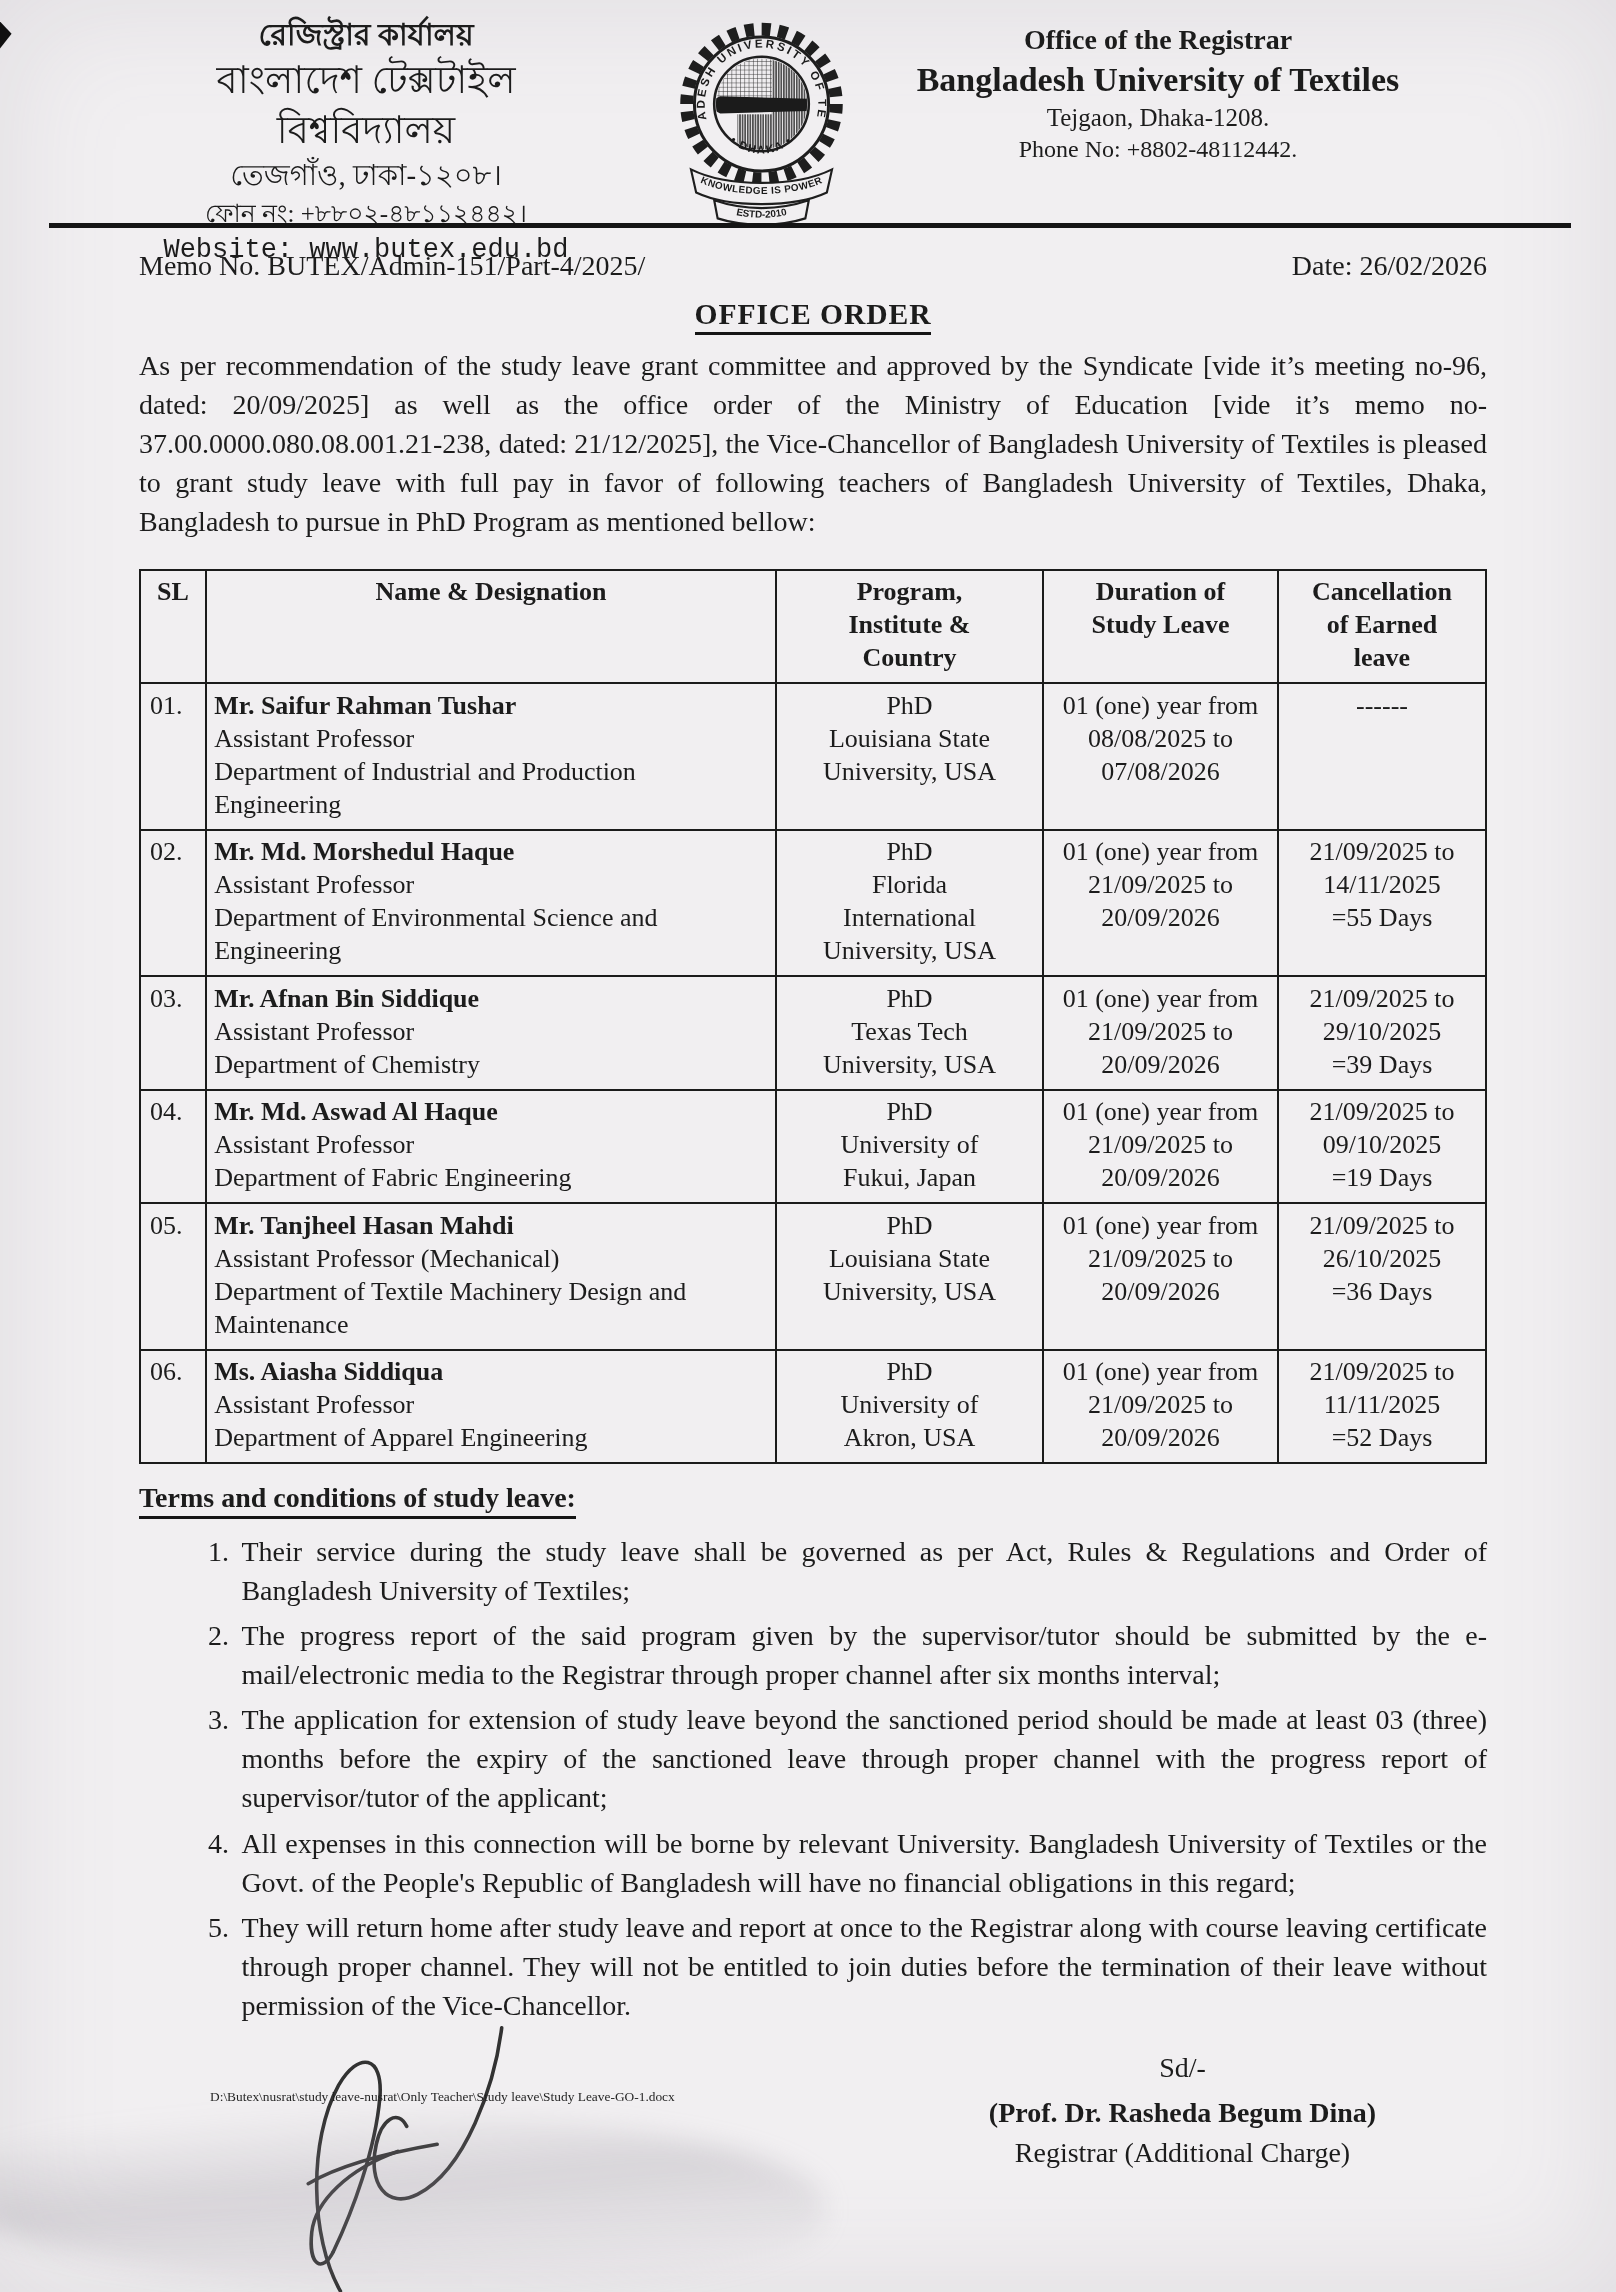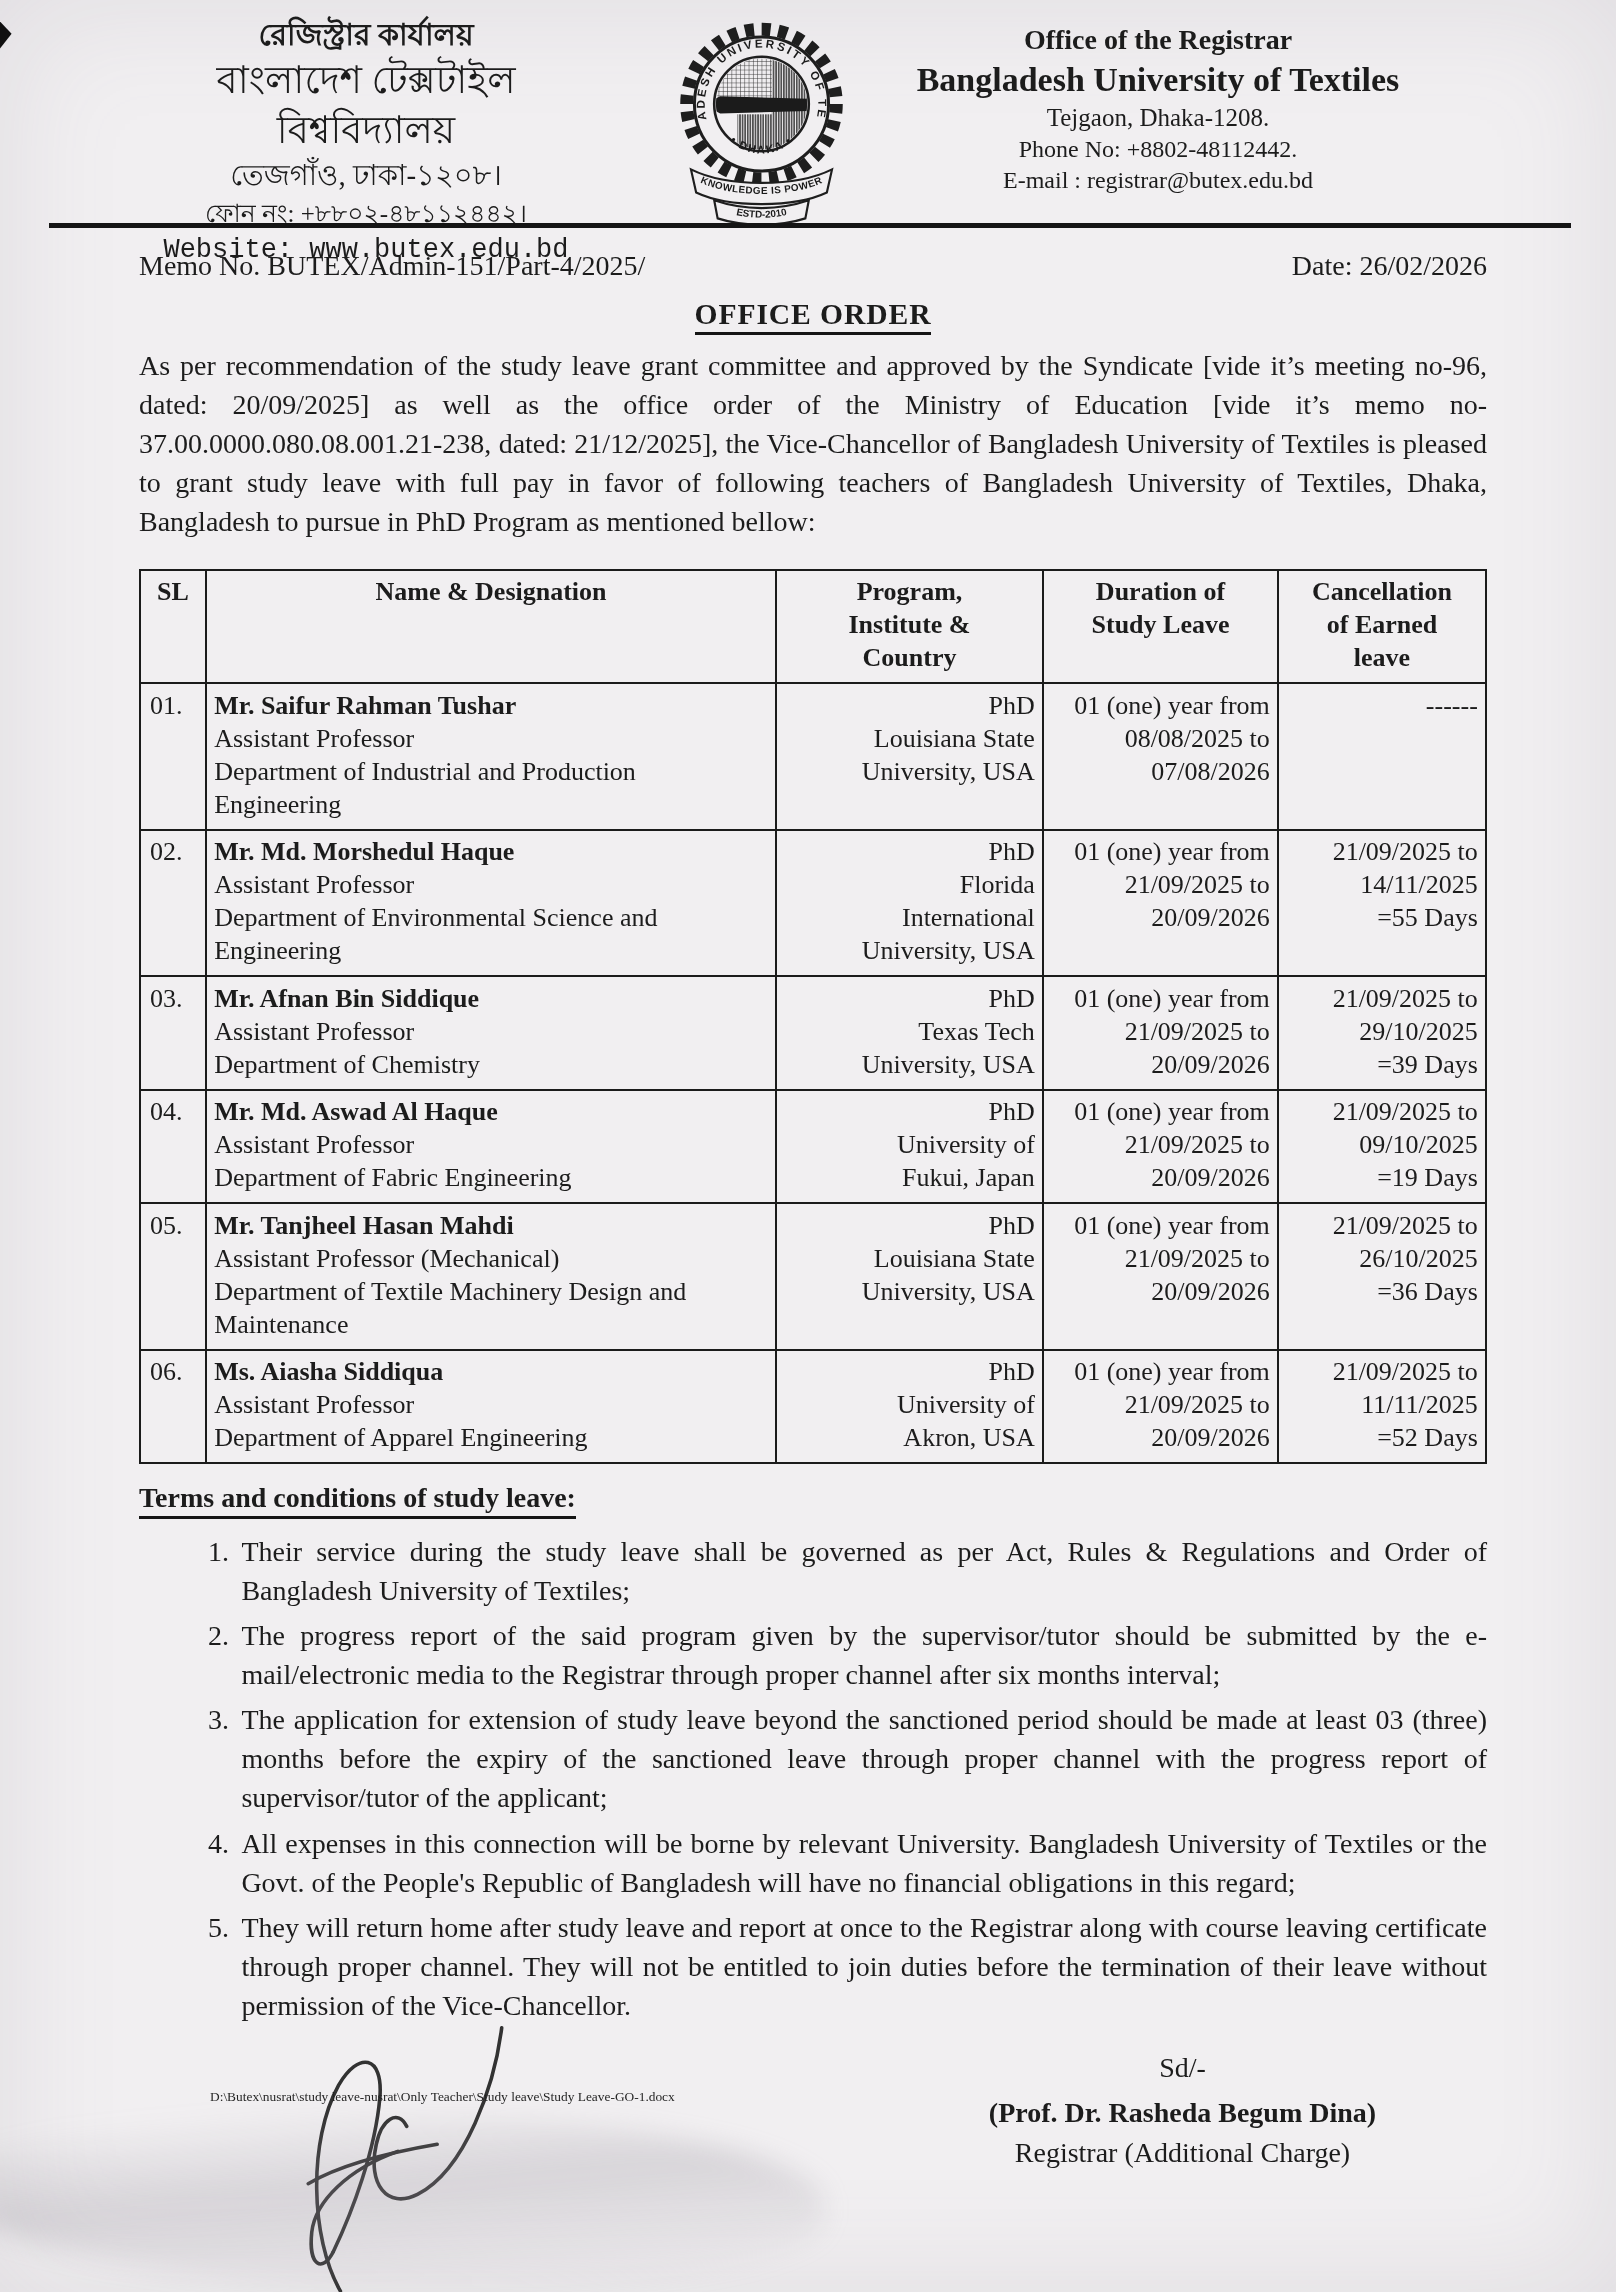--- a/index.html
+++ b/index.html
@@ -38,21 +38,21 @@
   .body-par { margin-top:10.7px; font-size:28px; line-height:39px; text-align:justify; }
 
   
   table.doc-table { border-collapse:collapse; table-layout:fixed; width:1345px; margin-top:14.3px;
                     font-size:26px; line-height:33px; }
   .doc-table th, .doc-table td { border:2.7px solid #1b1b1b; vertical-align:top; padding:4.5px 7.2px 8px; }
   .doc-table th { font-weight:bold; text-align:center; white-space:pre-line; }
   td.c-sl   { text-align:left; padding-left:9px; }
   td.c-name .nm-bold { font-weight:bold; }
   td.c-name .nm-rest { white-space:pre-line; }
-  td.c-mid  { text-align:right; white-space:pre-line;margin-top:36px; }
+  td.c-mid  { text-align:center; white-space:pre-line;margin-top:36px; }
 
   
   .terms-head-wrap { margin-top:18px; }
   .terms-head { display:inline-block; font-size:28px; font-weight:bold;
                 border-bottom:3.6px solid #151515; padding-bottom:1.8px; }
   ol.terms-list { margin:12.5px 0 0 0; padding-left:97px; }
   ol.terms-list li { font-size:28px; line-height:39px; text-align:justify; margin-bottom:6.3px; padding-left:5.4px; }
 
   
   .sig-block { margin-top:23px; margin-left:auto; margin-right:18px; width:573px;
@@ -125,21 +125,20 @@
         <textPath href="#estdTextPath" startOffset="50%" text-anchor="middle">ESTD-2010</textPath>
       </text>
     </svg>
   </div>
 
   <div class="hdr-right">
     <div class="hr1">Office of the Registrar</div>
     <div class="hr2">Bangladesh University of Textiles</div>
     <div class="hr3">Tejgaon, Dhaka-1208.</div>
     <div class="hr4">Phone No: +8802-48112442.</div>
-    <div class="hr5">E-mail : registrar@butex.edu.bd</div>
   </div>
 
   <div class="hdr-rule"></div>
 
   <div class="content">
 
     <div class="memo-row">
       <span>Memo No. BUTEX/Admin-151/Part-4/2025/</span>
       <span>Date: 26/02/2026</span>
     </div>

